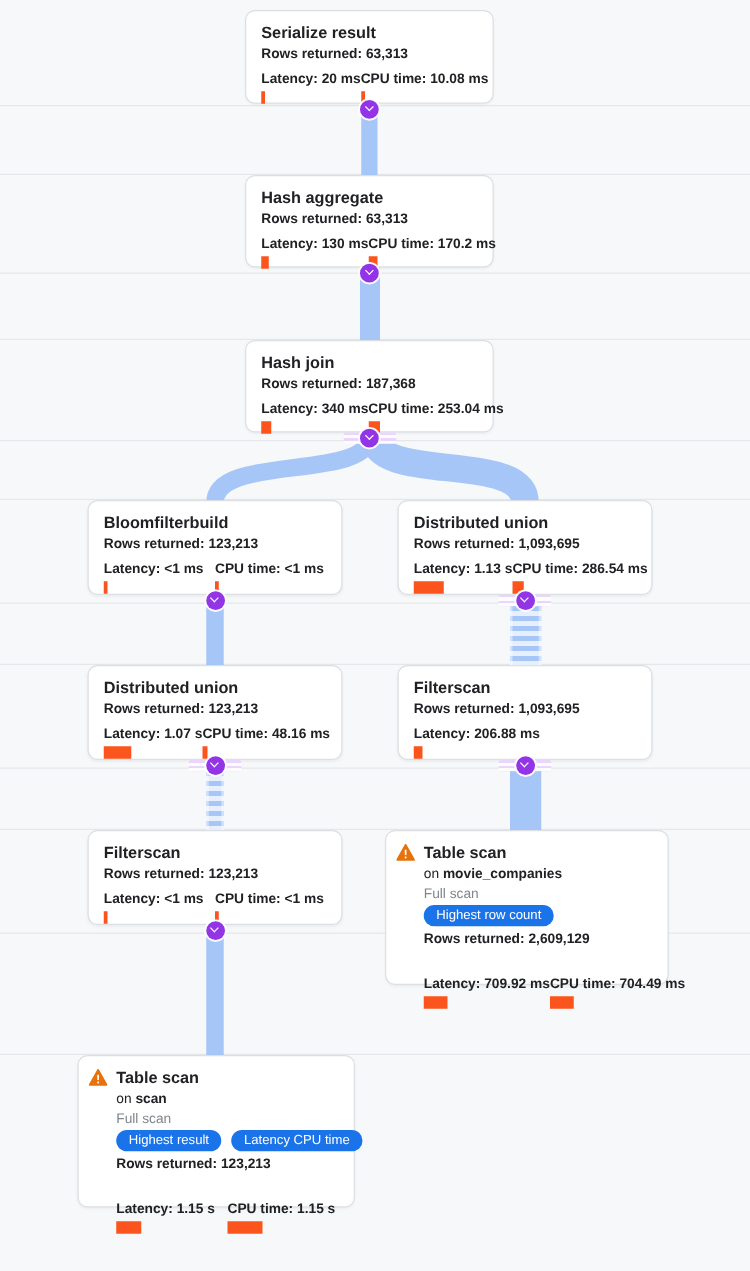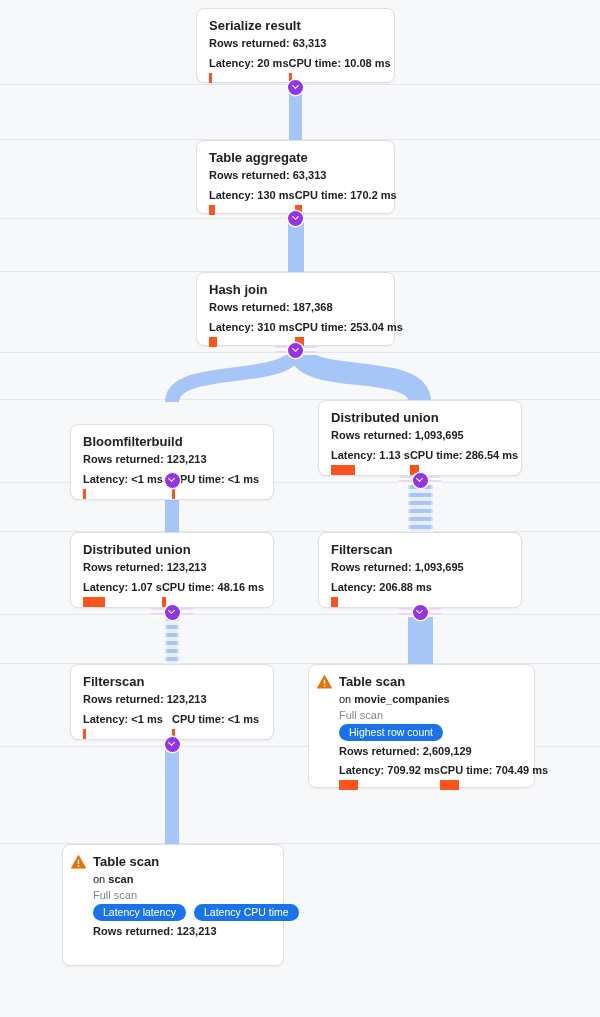--- a/index.html
+++ b/index.html
@@ -41,21 +41,21 @@
   .title{font-size:13px;font-weight:700;line-height:16px;white-space:nowrap}
   .online{font-size:11px;line-height:15px;margin-top:2px;white-space:nowrap}
   .online b{font-weight:700}
   .scantype{font-size:11px;line-height:14px;margin-top:1px;color:var(--muted)}
   .badges{display:flex;gap:8px;margin-top:2px;height:17px}
   .badge{background:var(--badge);color:#fff;font-size:10.5px;line-height:17px;
     padding:0 10px;border-radius:9px;white-space:nowrap}
   .rows{font-size:11px;font-weight:700;line-height:15px;margin-top:2px;white-space:nowrap}
   .leaf .rows{margin-top:3px}
   .metrics{display:grid;grid-template-columns:1fr 1fr;margin-top:6px}
-  .leaf .metrics{margin-top:5px}
+  .leaf .metrics{margin-top:22px}
   .mtext{font-size:11px;font-weight:700;line-height:13px;white-space:nowrap}
   .bar{height:10px;margin-top:3px;background:var(--bar)}
 </style>
 </head>
 <body>
 
 <div id="canvas">
   <svg class="curves" width="600" height="1017">
     <path class="curve" stroke-width="14" d="M 296 348 C 296 386 172 362 172 402"></path>
     <path class="curve" stroke-width="22" d="M 299 348 C 299 388 420 360 420 402"></path>
@@ -96,21 +96,21 @@
         <div class="bar cpu-bar" style="width: 3px;"></div>
       </div>
     </div>
   </div>
     <div class="expand" style="left: 288px; top: 79.5px;">
       <span class="chev"></span>
     </div>
     <div class="node" style="left: 196px; top: 140px; width: 199px; height: 74px;">
     <div class="head">
 
-      <span class="title">Table aggregate</span>
+      <span class="title">Hash aggregate</span>
     </div>
 
     <div class="rows"><span class="rlbl">Rows returned:</span> <span class="rval">63,313</span></div>
     <div class="metrics">
       <div class="metric">
         <div class="mtext"><span class="lat-lbl">Latency:</span> <span class="lat-val">130 ms</span></div>
         <div class="bar lat-bar" style="width: 6px;"></div>
       </div>
       <div class="metric">
         <div class="mtext"><span class="cpu-lbl">CPU time:</span> <span class="cpu-val">170.2 ms</span></div>
@@ -123,34 +123,34 @@
     </div>
     <div class="node" style="left: 196px; top: 272px; width: 199px; height: 74px;">
     <div class="head">
 
       <span class="title">Hash join</span>
     </div>
 
     <div class="rows"><span class="rlbl">Rows returned:</span> <span class="rval">187,368</span></div>
     <div class="metrics">
       <div class="metric">
-        <div class="mtext"><span class="lat-lbl">Latency:</span> <span class="lat-val">310 ms</span></div>
+        <div class="mtext"><span class="lat-lbl">Latency:</span> <span class="lat-val">340 ms</span></div>
         <div class="bar lat-bar" style="width: 8px;"></div>
       </div>
       <div class="metric">
         <div class="mtext"><span class="cpu-lbl">CPU time:</span> <span class="cpu-val">253.04 ms</span></div>
         <div class="bar cpu-bar" style="width: 9px;"></div>
       </div>
     </div>
   </div>
     <div class="flank" style="left: 274.5px; top: 345.5px; width: 42px;"></div>
     <div class="expand" style="left: 288px; top: 342.5px;">
       <span class="chev"></span>
     </div>
-    <div class="node" style="left: 70px; top: 424px; width: 204px; height: 76px;">
+    <div class="node" style="left: 70px; top: 400px; width: 204px; height: 76px;">
     <div class="head">
 
       <span class="title">Bloomfilterbuild</span>
     </div>
 
     <div class="rows"><span class="rlbl">Rows returned:</span> <span class="rval">123,213</span></div>
     <div class="metrics">
       <div class="metric">
         <div class="mtext"><span class="lat-lbl">Latency:</span> <span class="lat-val">&lt;1 ms</span></div>
         <div class="bar lat-bar" style="width: 3px;"></div>
@@ -282,18 +282,28 @@
           <path d="M12 1 L23 20.5 H1 Z" fill="#e8710a" stroke="#e8710a" stroke-width="2" stroke-linejoin="round"></path>
           <rect x="10.9" y="7.5" width="2.2" height="6.8" fill="#fff"></rect>
           <rect x="10.9" y="16.2" width="2.2" height="2.3" fill="#fff"></rect>
         </svg>
       </span>
       <span class="title">Table scan</span>
     </div>
     <div class="online"><span class="onlbl">on</span> <b class="tbl">scan</b></div>
     <div class="scantype">Full scan</div>
     <div class="badges">
-        <span class="badge">Latency latency</span>
+        <span class="badge">Highest result</span>
         <span class="badge">Latency CPU time</span>
       </div>
     <div class="rows"><span class="rlbl">Rows returned:</span> <span class="rval">123,213</span></div>
+    <div class="metrics">
+      <div class="metric">
+        <div class="mtext"><span class="lat-lbl">Latency:</span> <span class="lat-val">1.15 s</span></div>
+        <div class="bar lat-bar" style="width: 20px;"></div>
+      </div>
+      <div class="metric">
+        <div class="mtext"><span class="cpu-lbl">CPU time:</span> <span class="cpu-val">1.15 s</span></div>
+        <div class="bar cpu-bar" style="width: 28px;"></div>
+      </div>
+    </div>
   </div>
   </div>
 
 </body></html>

